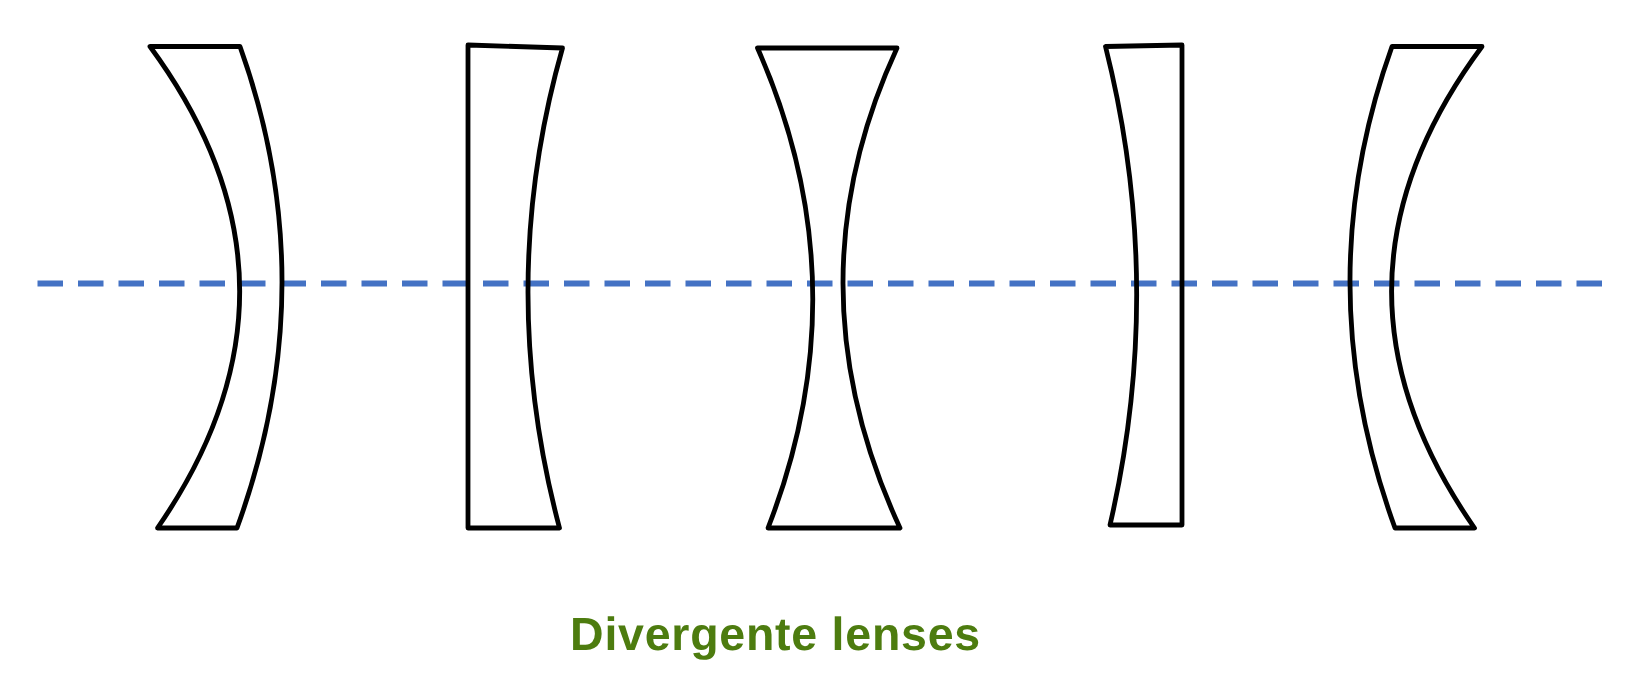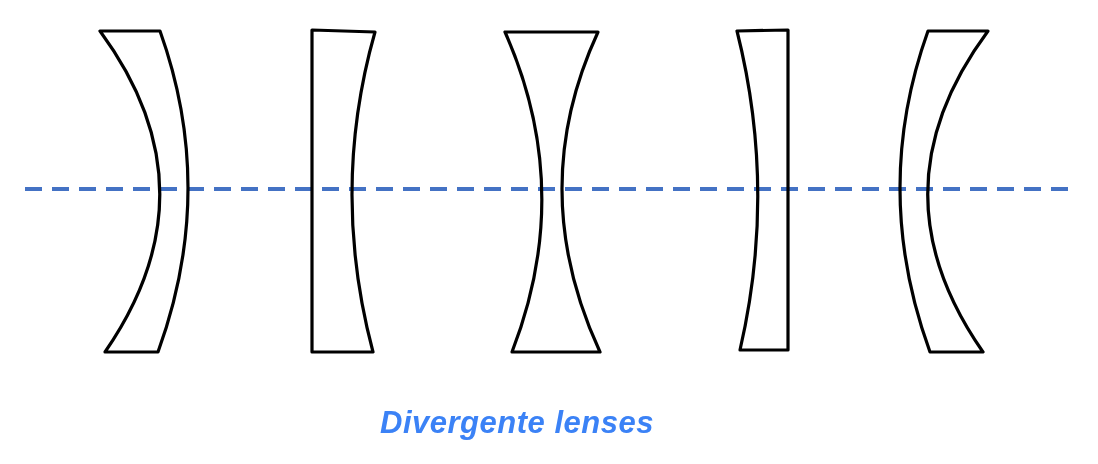--- a/index.html
+++ b/index.html
@@ -20,24 +20,23 @@
     top: 0;
     left: 0;
   }
   .caption {
     position: absolute;
     left: 0;
     top: 405px;
     width: 1034px;
     text-align: center;
     font-family: "Liberation Sans", sans-serif;
-    font-style: italic;
     font-weight: 600;
     font-size: 31px;
-    color: #3b82f6;
+    color: #4d7c0f;
     letter-spacing: 0.5px;
   }
 </style>
 </head>
 <body>
 
 <div class="canvas">
 
   <svg class="diagram-svg" width="1098" height="464" viewBox="0 0 1098 464">
 

